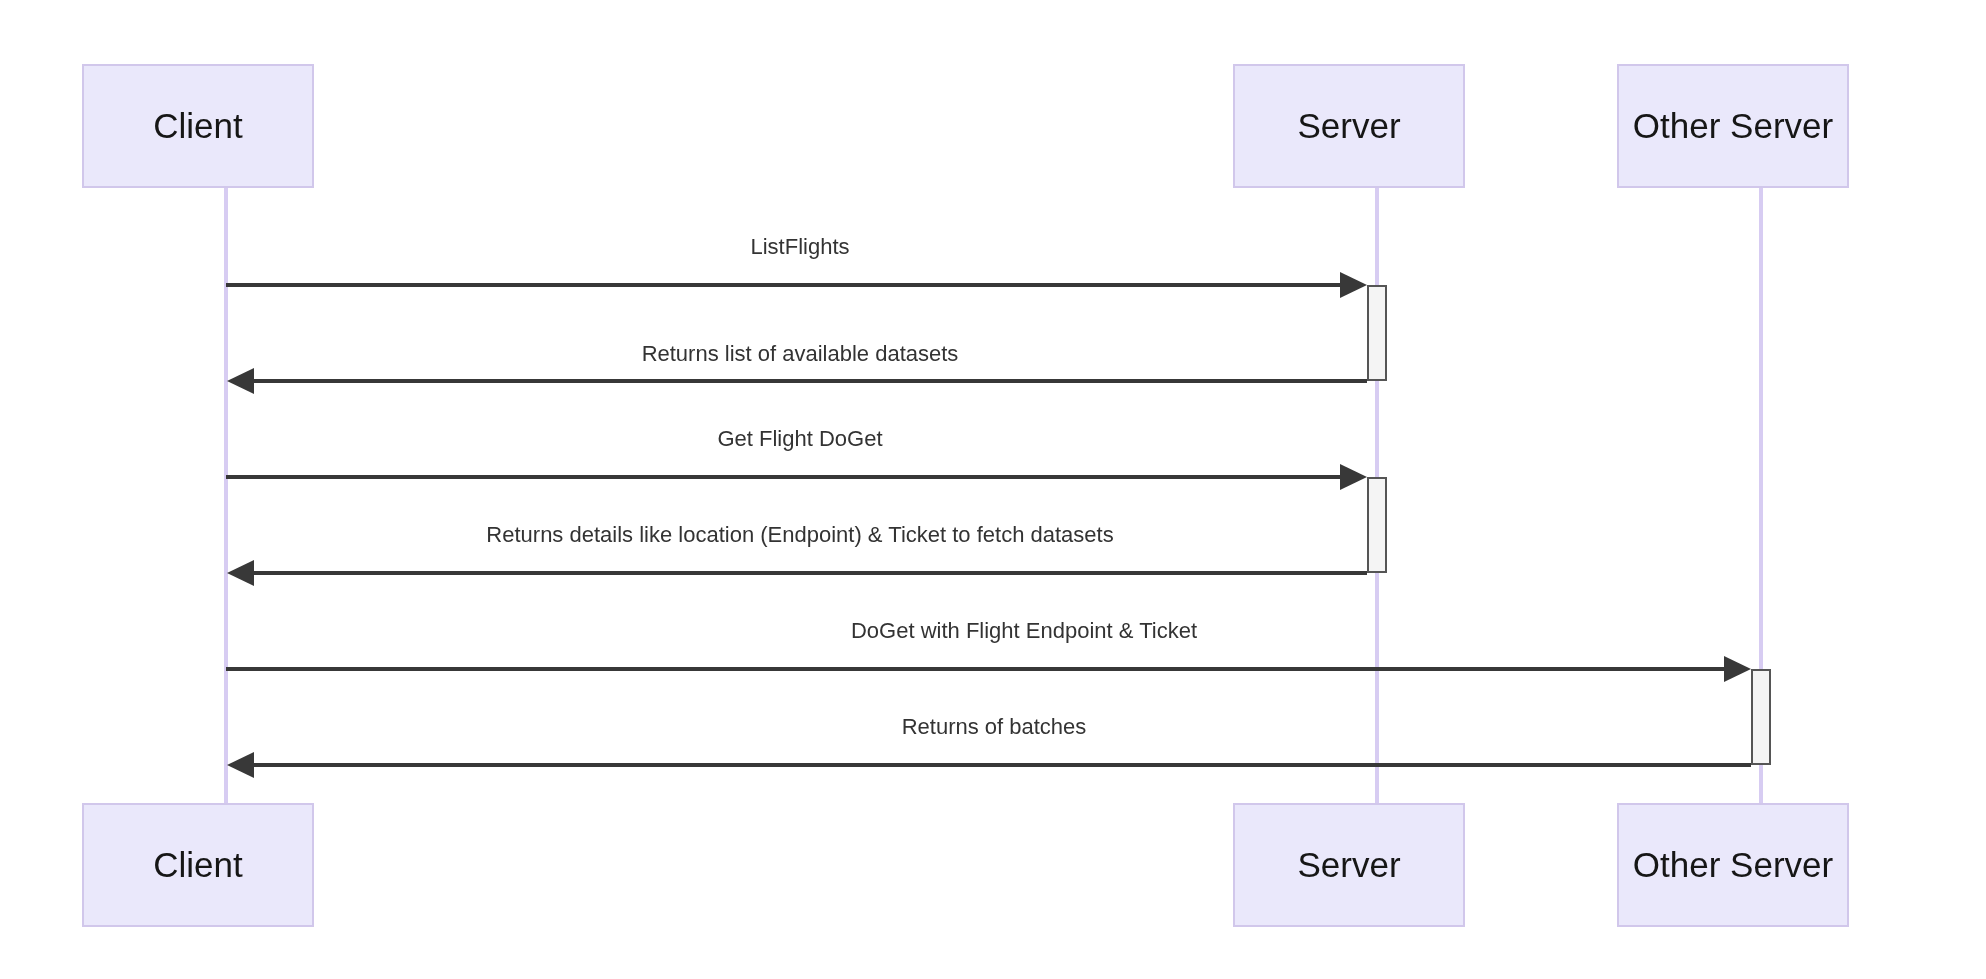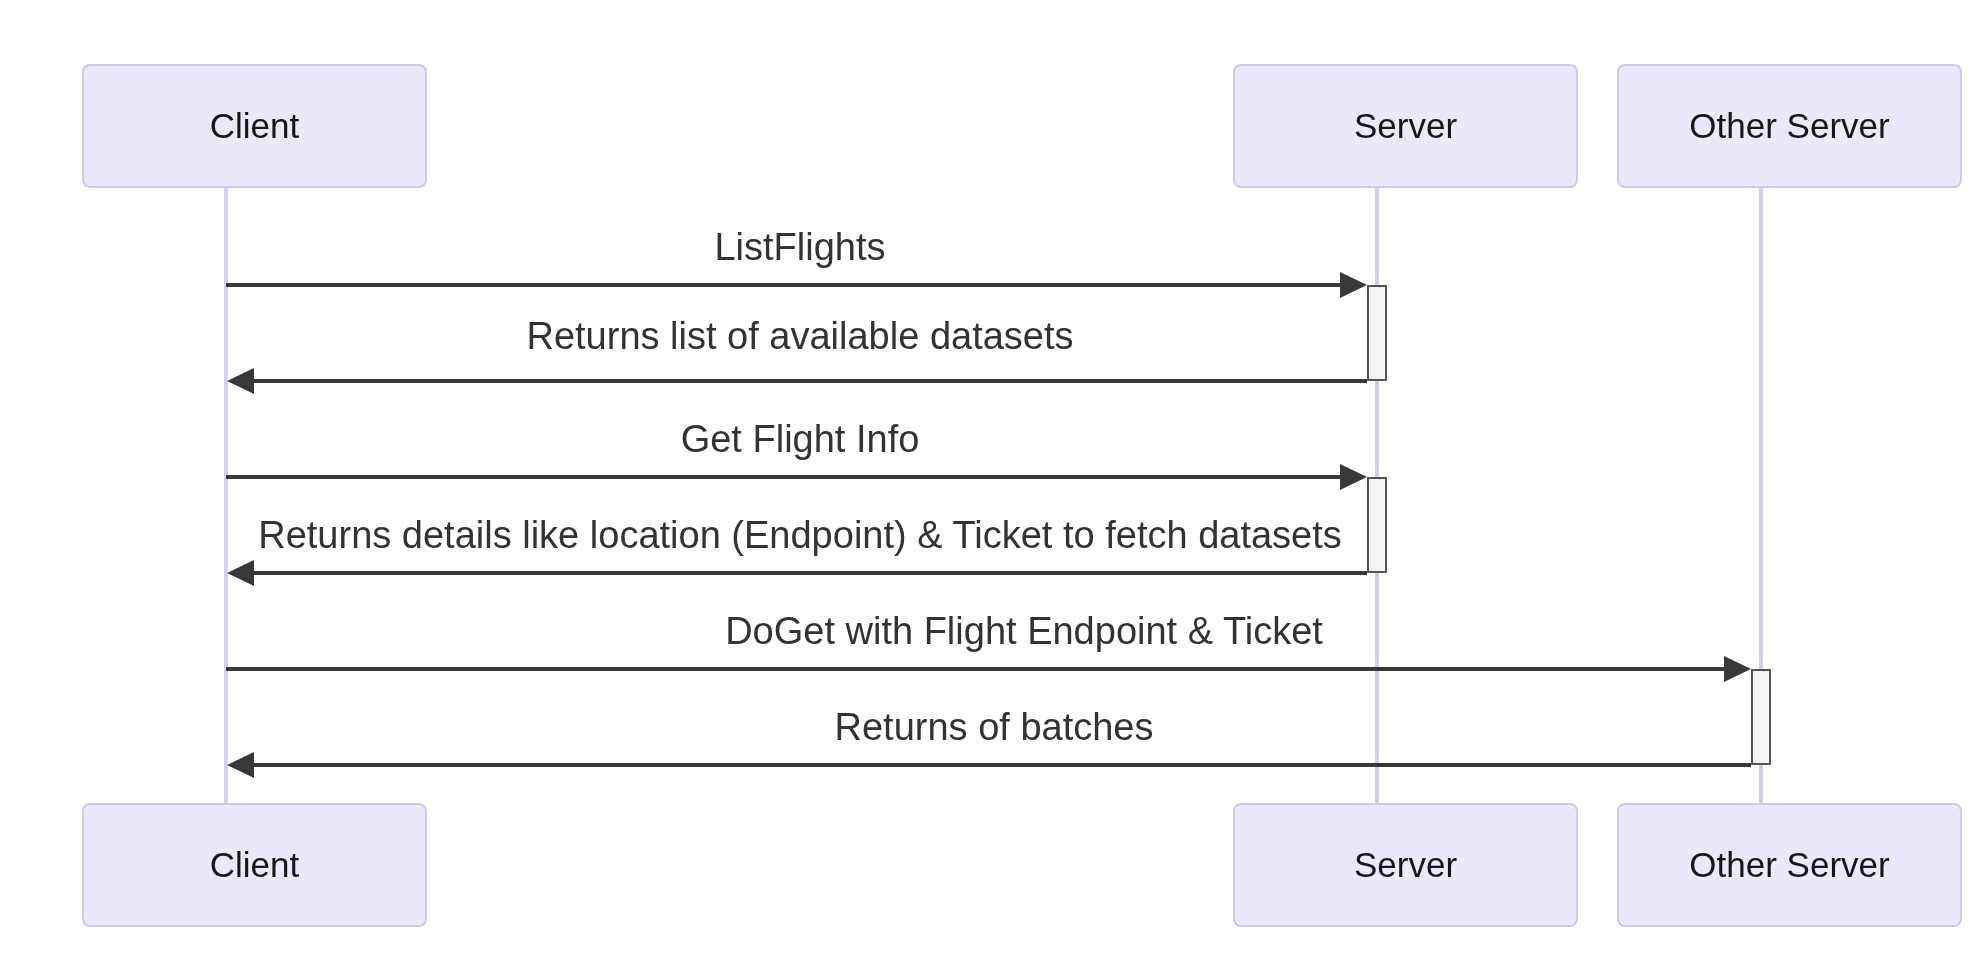--- a/index.html
+++ b/index.html
@@ -18,47 +18,47 @@
   .lifeline {
     position: absolute;
     top: 188px;
     height: 615px;
     width: 4px;
     background: var(--lifeline, #D7CCF2);
     z-index: 1;
   }
   .actor {
     position: absolute;
-    width: 345px;
+    width: 232px;
     height: 124px;
     box-sizing: border-box;
     background: var(--actor-fill, #EAE8FB);
     border: 2px solid var(--actor-border, #D1C7EB);
-    border-radius: 8px;
+    border-radius: 0;
     display: flex;
     align-items: center;
     justify-content: center;
     font-size: 35px;
     color: var(--actor-text, #161616);
     z-index: 3;
   }
   .activation {
     position: absolute;
     width: 20px;
     box-sizing: border-box;
     background: var(--activation-fill, #F4F4F4);
     border: 2px solid var(--activation-border, #555555);
     z-index: 2;
   }
   .message { position: absolute; left: 0; top: 0; z-index: 4; }
   .msg-label {
     position: absolute;
     transform: translateX(-50%);
     white-space: nowrap;
-    font-size: 38px;
+    font-size: 22px;
     line-height: 36px;
     color: var(--message-text, #333333);
   }
   .msg-line {
     position: absolute;
     height: 4px;
     background: var(--message-line, #383838);
   }
   .arrowhead {
     position: absolute;
@@ -103,27 +103,27 @@
   <div class="activation" style="left:1367px; top:477px; height:96px"></div>
   <div class="activation" style="left:1751px; top:669px; height:96px"></div>
 
   <div class="message">
     <div class="msg-label" style="left:800px; top:229px">ListFlights</div>
     <div class="msg-line" style="left:226px; top:283px; width:1119px"></div>
     <div class="arrowhead right" style="left:1340px; top:272px"></div>
   </div>
 
   <div class="message">
-    <div class="msg-label" style="left:800px; top:318px">Returns list of available datasets</div>
+    <div class="msg-label" style="left:800px; top:336px">Returns list of available datasets</div>
     <div class="msg-line" style="left:251px; top:379px; width:1116px"></div>
     <div class="arrowhead left" style="left:227px; top:368px"></div>
   </div>
 
   <div class="message">
-    <div class="msg-label" style="left:800px; top:421px">Get Flight Info</div>
+    <div class="msg-label" style="left:800px; top:421px">Get Flight DoGet</div>
     <div class="msg-line" style="left:226px; top:475px; width:1119px"></div>
     <div class="arrowhead right" style="left:1340px; top:464px"></div>
   </div>
 
   <div class="message">
     <div class="msg-label" style="left:800px; top:517px">Returns details like location (Endpoint) &amp; Ticket to fetch datasets</div>
     <div class="msg-line" style="left:251px; top:571px; width:1116px"></div>
     <div class="arrowhead left" style="left:227px; top:560px"></div>
   </div>
 

